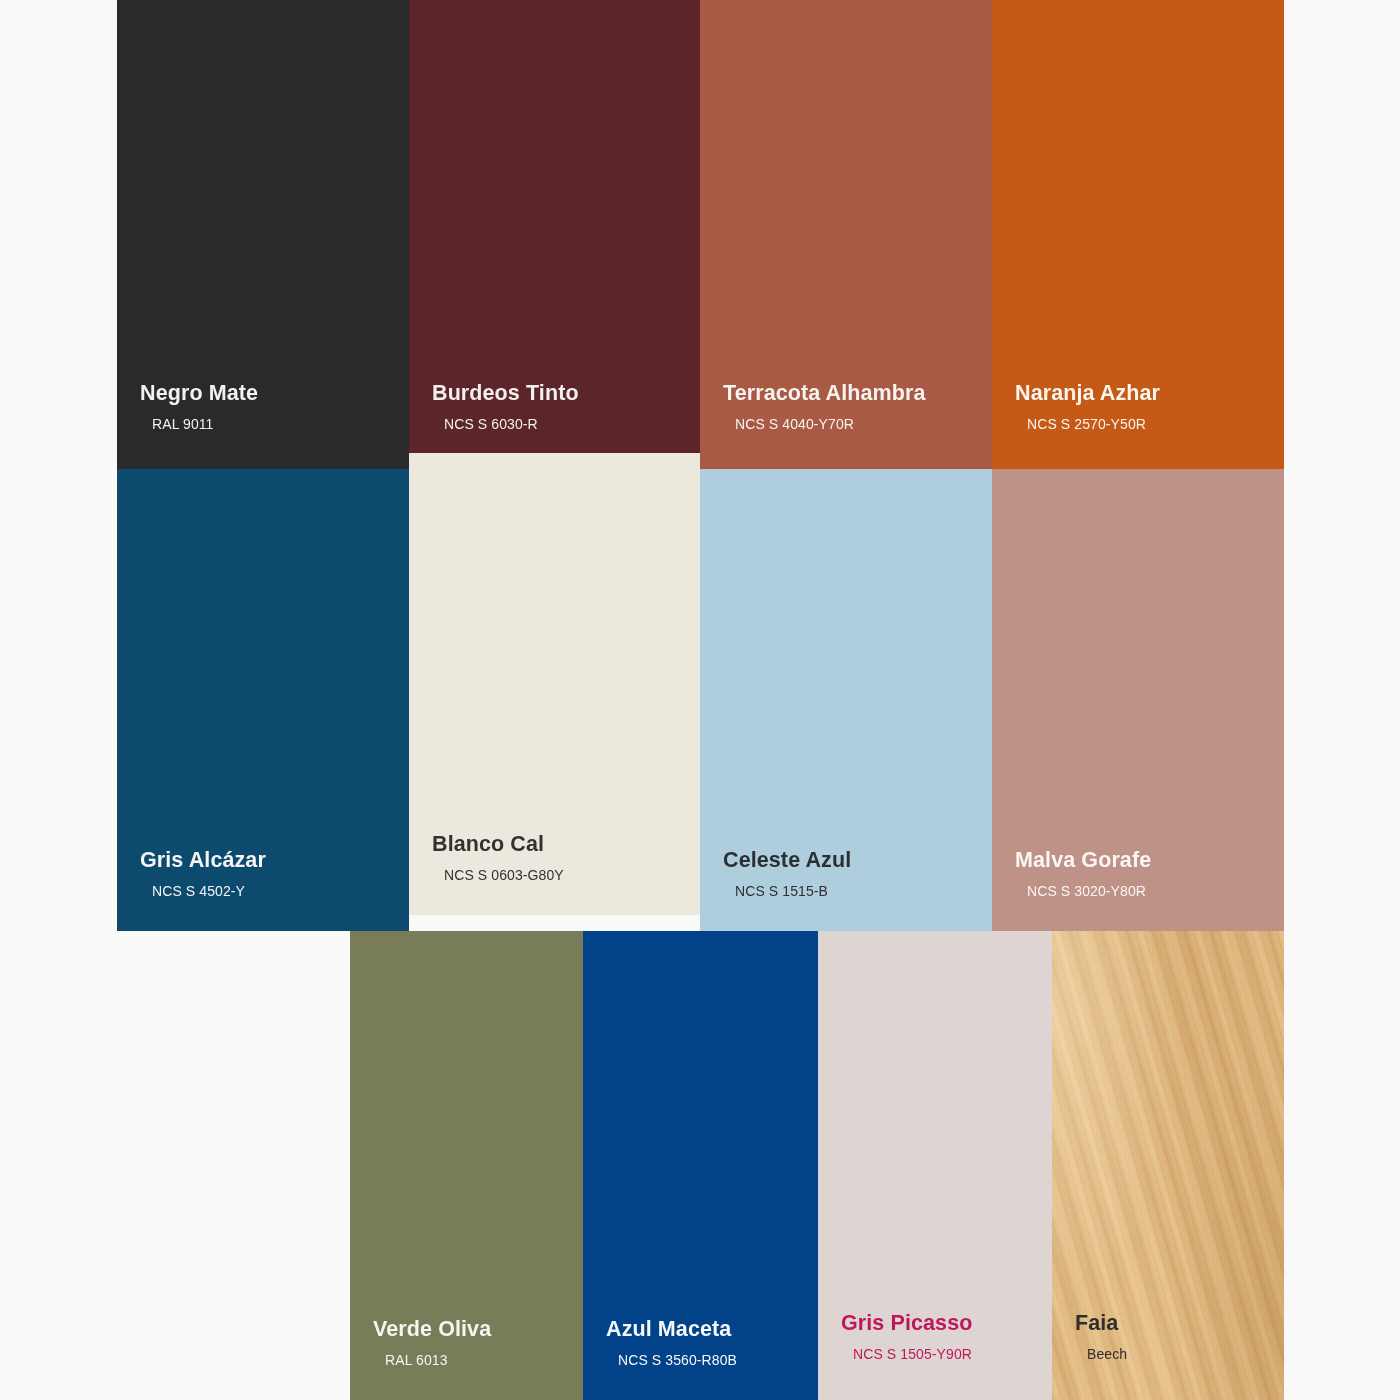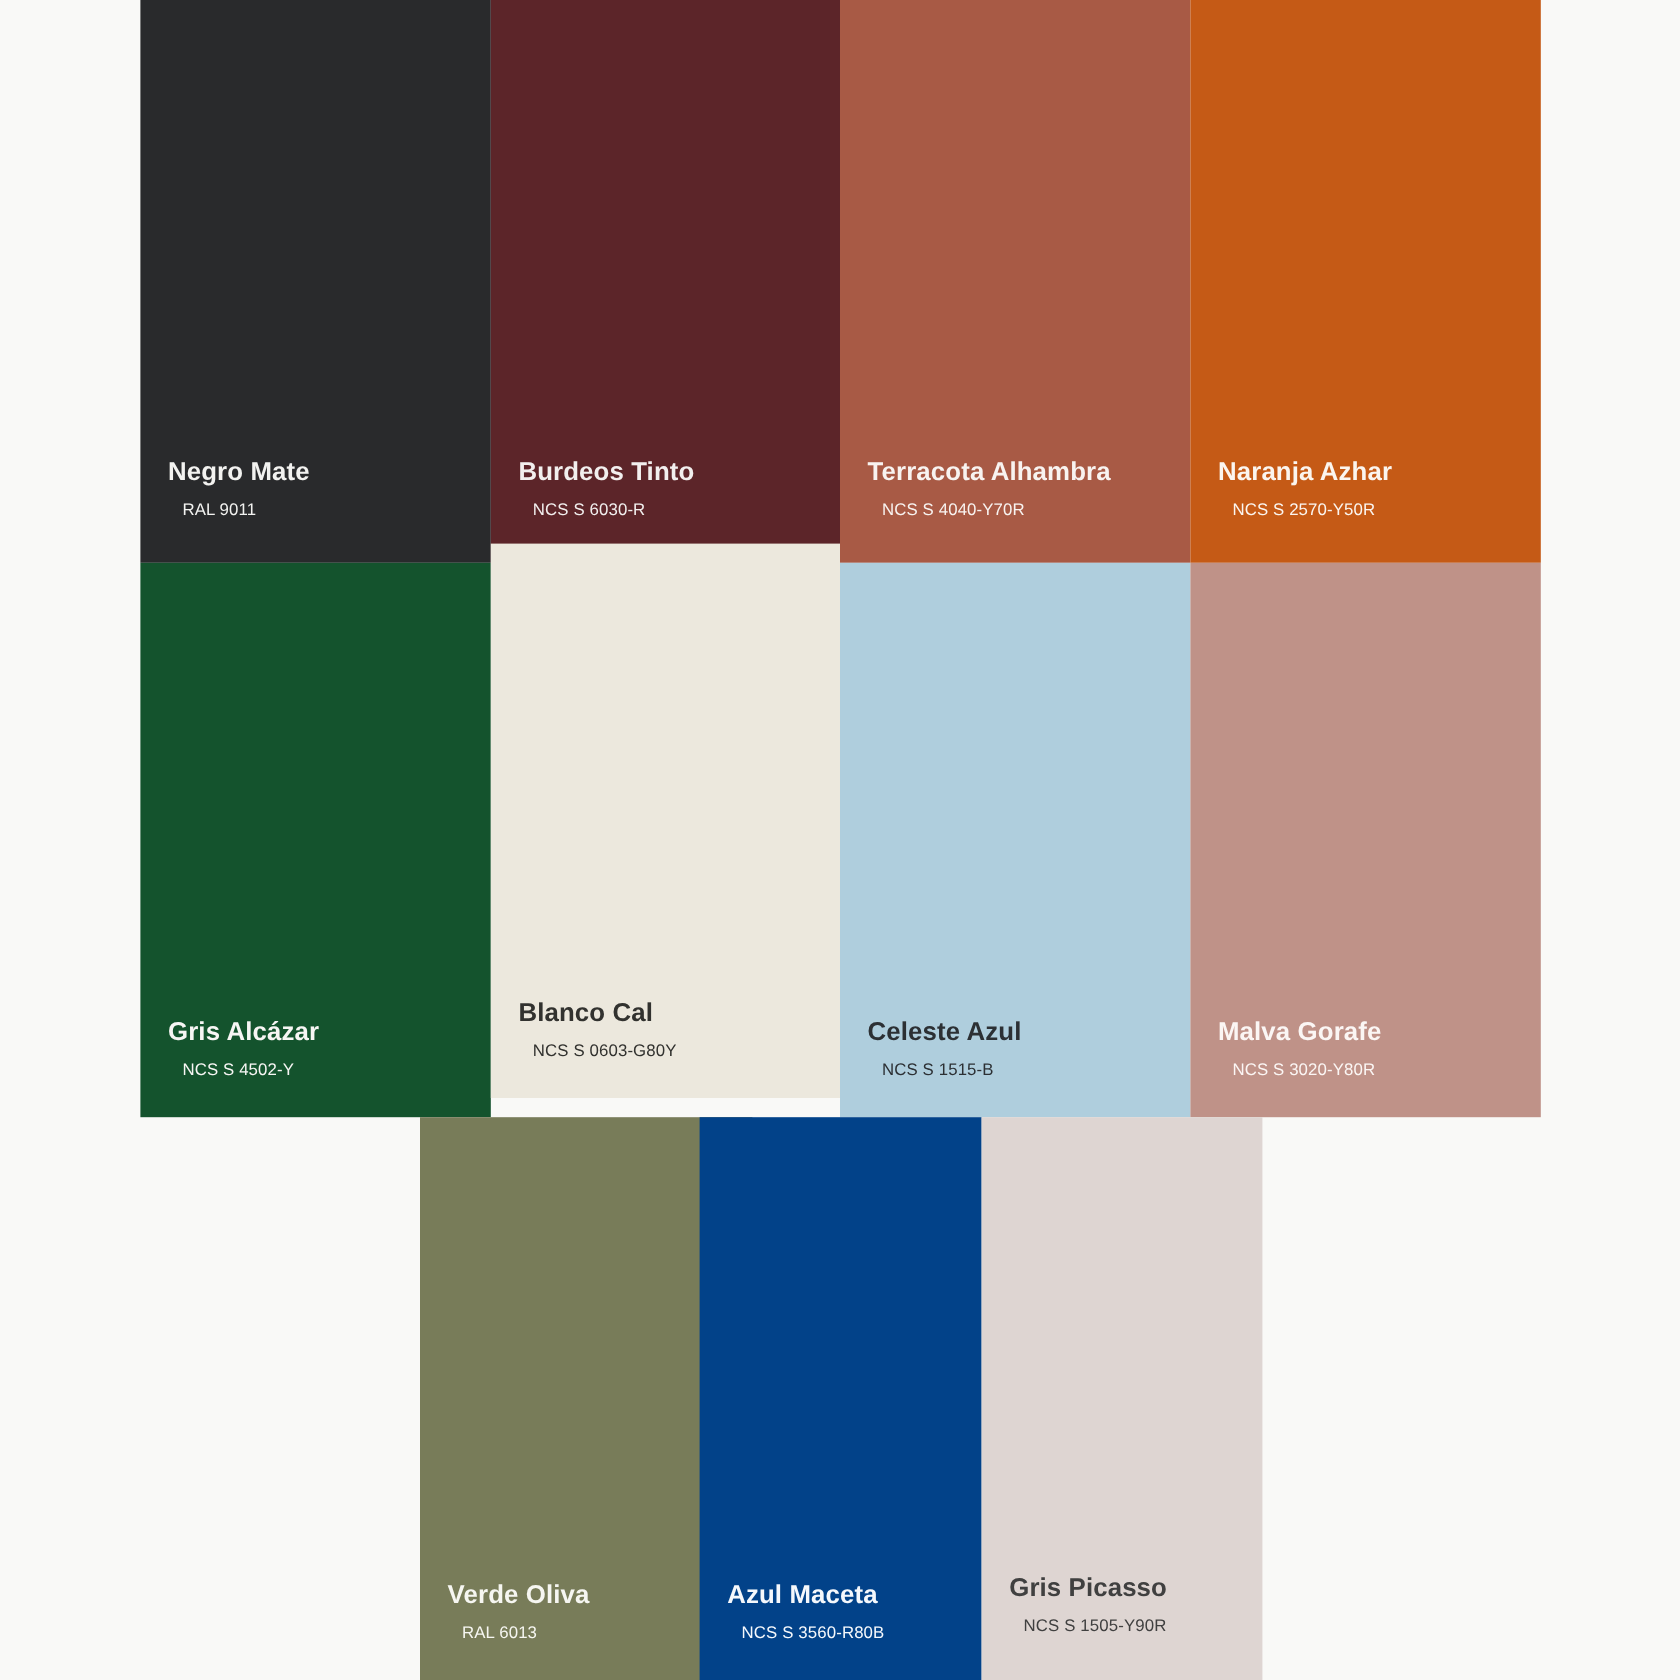--- a/index.html
+++ b/index.html
@@ -113,21 +113,21 @@
     </div>
   </div>
 
   <div class="swatch" style="left: 992px; top: 0px; width: 292px; height: 469px; background: rgb(197, 90, 22);">
     <div class="swatch-label" style="top: 383px; color: rgb(251, 245, 239);">
       <div class="swatch-name">Naranja Azhar</div>
       <div class="swatch-code">NCS S 2570-Y50R</div>
     </div>
   </div>
 
-  <div class="swatch" style="left: 117px; top: 469px; width: 292px; height: 462px; background: #14532d;">
+  <div class="swatch" style="left: 117px; top: 469px; width: 292px; height: 462px; background: #0c4a6e;">
     <div class="swatch-label" style="top: 381px; color: rgb(247, 246, 244);">
       <div class="swatch-name">Gris Alcázar</div>
       <div class="swatch-code">NCS S 4502-Y</div>
     </div>
   </div>
 
   <div class="swatch" style="left: 409px; top: 453px; width: 291px; height: 462px; background: rgb(236, 232, 221);">
     <div class="swatch-label" style="top: 381px; color: rgb(50, 50, 47);">
       <div class="swatch-name">Blanco Cal</div>
       <div class="swatch-code">NCS S 0603-G80Y</div>
@@ -157,20 +157,30 @@
   </div>
 
   <div class="swatch" style="left: 583px; top: 931px; width: 235px; height: 469px; background: rgb(2, 66, 137);">
     <div class="swatch-label" style="top: 388px; color: rgb(245, 248, 252);">
       <div class="swatch-name">Azul Maceta</div>
       <div class="swatch-code">NCS S 3560-R80B</div>
     </div>
   </div>
 
   <div class="swatch" style="left: 818px; top: 931px; width: 234px; height: 469px; background: rgb(222, 213, 210);">
-    <div class="swatch-label" style="top: 382px; color: #404040;">
+    <div class="swatch-label" style="top: 382px; color: #be185d;">
       <div class="swatch-name">Gris Picasso</div>
       <div class="swatch-code">NCS S 1505-Y90R</div>
     </div>
   </div>
 
+  <div class="swatch" style="left:1052px; top:931px; width:232px; height:469px;">
+    <div class="wood-base" style="background: rgb(227, 185, 127);"></div>
+    <div class="wood-grain-a"></div>
+    <div class="wood-grain-b"></div>
+    <div class="wood-grain-c"></div>
+    <div class="swatch-label" style="top: 382px; color: rgb(46, 46, 44);">
+      <div class="swatch-name">Faia</div>
+      <div class="swatch-code">Beech</div>
+    </div>
+  </div>
 
 </div>
 
 </body></html>

